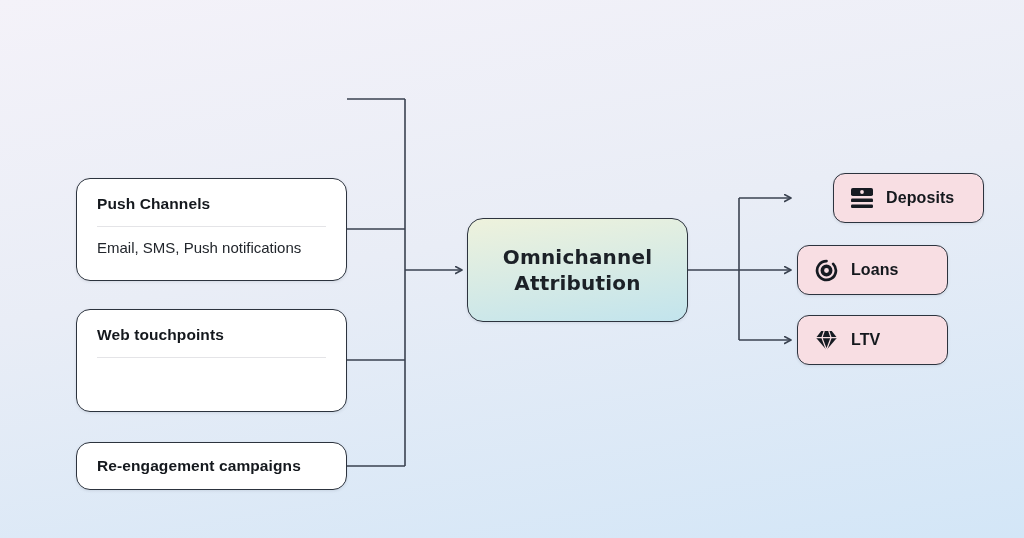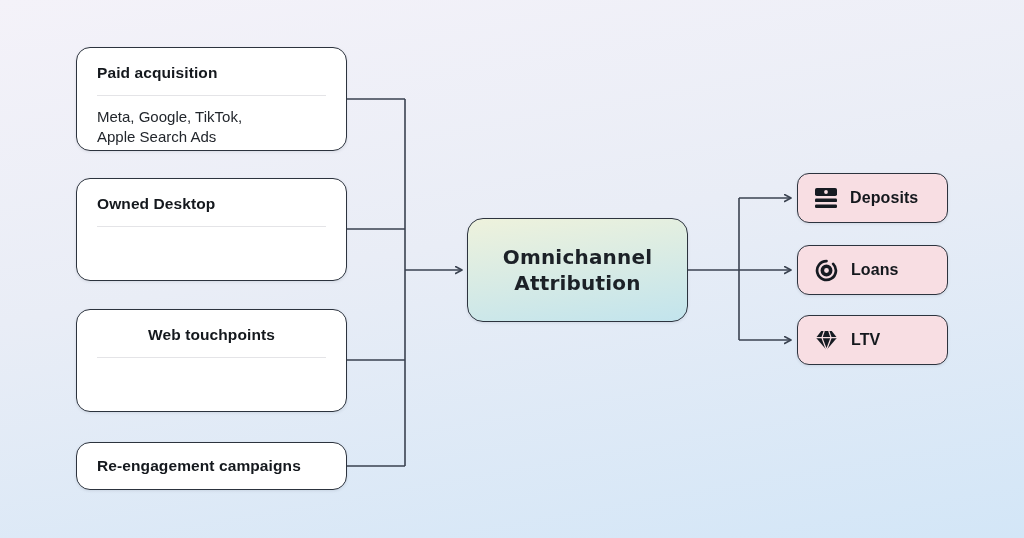--- a/index.html
+++ b/index.html
@@ -19,41 +19,41 @@
   svg.wires{position:absolute;left:0;top:0;}
   svg.wires path{stroke:var(--line);stroke-width:1.6;fill:none;}
   .node{
     position:absolute;background:var(--node_bg);
     border:1.5px solid var(--node_border);border-radius:14px;
     box-shadow:0 1px 3px rgba(30,40,60,.10);
   }
   .src{left:76px;width:271px;padding:16px 20px 14px 20px;}
   .src-1{top:47px;height:104px;}
   .src-2{top:178px;height:103px;}
-  .src-3{top:309px;height:103px;text-align:center;}
+  .src-3{top:309px;height:103px;}
   .src-4{top:442px;height:48px;display:flex;align-items:center;padding:0 20px;}
   .src-title{font-size:15.5px;font-weight:700;color:var(--title_text);letter-spacing:.1px;}
   .divider{height:1px;background:var(--divider);margin:13px 0 11px 0;}
   .src-body{font-size:15px;line-height:20px;color:var(--body_text);white-space:pre-line;}
   .hub{
     left:467px;top:218px;width:221px;height:104px;border-radius:16px;
     background:linear-gradient(172deg,var(--hub_top) 0%,var(--hub_bottom) 100%);
     display:flex;align-items:center;justify-content:center;
   }
   .hub-title{
     font-family:"DejaVu Sans","Liberation Sans",sans-serif;
     font-size:20px;font-weight:700;color:#1c2127;text-align:center;
     white-space:pre-line;line-height:1.32;letter-spacing:.2px;
   }
   .out{
     left:797px;width:151px;height:50px;border-radius:12px;
     background:var(--pink);
     display:flex;align-items:center;padding:0 17px;gap:13px;
   }
-  .out-1{top:173px;}
+  .out-1{top:173px;margin-left:36px;}
   .out-2{top:245px;}
   .out-3{top:315px;}
   .out-label{font-size:16px;font-weight:700;color:var(--title_text);letter-spacing:.1px;}
   .icon{display:flex;align-items:center;justify-content:center;color:#161b22;flex:0 0 auto;}
 </style>
 </head>
 <body>
 
 <div class="canvas">
 
@@ -65,30 +65,25 @@
     </defs>
     <path d="M347,99 H405 M347,229 H405 M347,360 H405 M347,466 H405"></path>
     <path d="M405,99 V466"></path>
     <path d="M405,270 H462" marker-end="url(#arrow)"></path>
     <path d="M688,270 H791" marker-end="url(#arrow)"></path>
     <path d="M739,198 V340"></path>
     <path d="M739,198 H791" marker-end="url(#arrow)"></path>
     <path d="M739,340 H791" marker-end="url(#arrow)"></path>
   </svg>
 
-  <div class="node src src-1">
-    <div class="src-title">Paid acquisition</div>
-    <div class="divider"></div>
-    <div class="src-body">Meta, Google, TikTok,
-Apple Search Ads</div>
-  </div>
 
   <div class="node src src-2">
-    <div class="src-title">Owned Desktop</div>
+    <div class="src-title">Push Channels</div>
     <div class="divider"></div>
+    <div class="src-body">Email, SMS, Push notifications</div>
   </div>
 
   <div class="node src src-3">
     <div class="src-title">Web touchpoints</div>
     <div class="divider"></div>
   </div>
 
   <div class="node hub">
     <div class="hub-title">Omnichannel
 Attribution</div>

